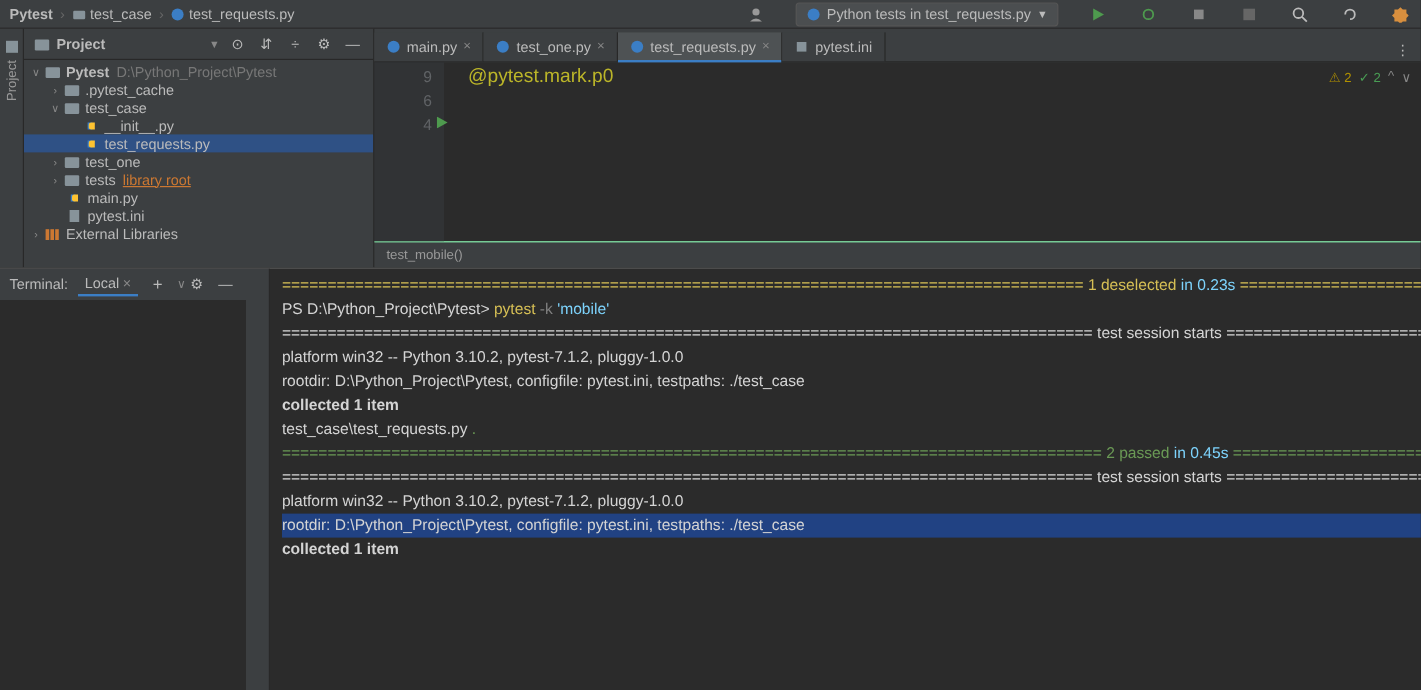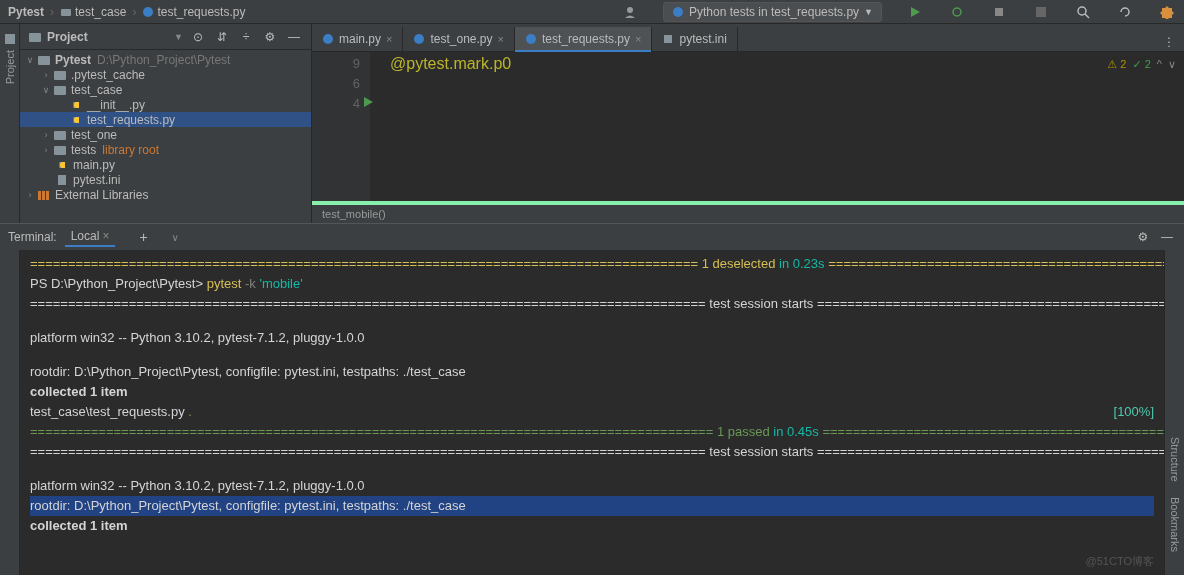--- a/index.html
+++ b/index.html
@@ -20,54 +20,54 @@
 .project-header { height:26px; display:flex; align-items:center; padding:0 8px; border-bottom:1px solid #282828; }
 .project-header-title { font-weight:bold; flex:1; }
 .header-icons { display:flex; gap:6px; }
 .tree { flex:1; overflow-y:auto; padding:2px 0; }
 .tree-row { display:flex; align-items:center; height:15px; padding-left:4px; cursor:pointer; }
 .tree-row.selected { background:#2f5185; }
 .tree-arrow { width:12px; font-size:9px; color:#888; text-align:center; }
 .tree-icon { width:16px; display:flex; justify-content:center; }
 .tree-label { margin-left:3px; white-space:nowrap; }
 .tree-path { color:#777; margin-left:6px; }
-.orange { color:#cc7832; }
+.orange { color:#cc7832;text-decoration:underline; }
 .editor-area { flex:1; display:flex; flex-direction:column; background:#2b2b2b; min-width:0; }
 .editor-tabs { height:28px; background:#3c3f41; display:flex; align-items:flex-end; border-bottom:1px solid #282828; }
 .tab { padding:5px 10px; display:flex; align-items:center; gap:5px; background:#3c3f41; border-right:1px solid #282828; cursor:pointer; position:relative; }
 .tab.active { background:#4e5254; }
 .tab.active::after { content:''; position:absolute; bottom:-1px; left:0; right:0; height:2px; background:#3b7ec5; }
 .tab-close { color:#888; font-size:11px; }
 .code-area { display:flex; flex:1; position:relative; }
 .gutter { width:58px; background:#313335; text-align:right; padding-right:10px; color:#606366; font-family:'Consolas',monospace; font-size:13px; line-height:20px; padding-top:2px; }
 .gutter-line { position:relative; }
 .gutter-play { position:absolute; right:-14px; top:3px; }
 .code { flex:1; font-family:'Consolas',monospace; font-size:16px; line-height:20px; padding:2px 0 0 20px; }
 .code-line { white-space:pre; }
 .kw { color:#cc7832; }
 .fn { color:#ffc66d; }
 .dec { color:#bbb529; }
 .fold { background:#3a3a3a; color:#888; padding:0 3px; border-radius:2px; }
 .indicators { position:absolute; top:6px; right:8px; font-size:11px; display:flex; gap:6px; }
 .ind-warn { color:#b09000; }
 .ind-ok { color:#499c54; }
-.breadcrumb-bar { height:22px; background:#3c3f41; padding:0 10px; display:flex; align-items:center; color:#999; font-size:11px; border-top:4px solid #86efac;}
-.terminal-panel { background:#2b2b2b; border-top:1px solid #555; display:flex; flex-direction:column; }
+.breadcrumb-bar { height:22px; background:#3c3f41; padding:0 10px; display:flex; align-items:center; color:#999; font-size:11px; border-top:1px solid #86efac;}
+.terminal-panel { background:#2b2b2b; border-top:1px solid #555; display:flex; flex-direction:row; }
 .terminal-header { height:26px; background:#3c3f41; display:flex; align-items:center; padding:0 8px; }
-.terminal-tabs { display:flex; align-items:center; gap:24px; margin-left:8px; }
+.terminal-tabs { display:flex; align-items:center; gap:12px; margin-left:8px; }
 .term-tab { padding:2px 6px; border-bottom:2px solid #3b7ec5; }
 .term-tab-close { color:#888; margin-left:3px; }
 .term-plus { font-size:14px; color:#bbb; }
 .terminal-body { flex:1; font-family:'Consolas',monospace; font-size:13px; line-height:20px; padding:4px 10px; overflow:hidden; position:relative; }
 .termline { white-space:pre; }
 .yellow { color:#d6bf55; }
 .green { color:#6a9955; }
-.teal { color:#14b8a6; }
+.teal { color:#7dd3fc; }
 .grey { color:#808080; }
-.white { color:#d4d4d4;margin-top:14px; }
+.white { color:#d4d4d4; }
 .highlight-line { background:#214283; display:inline-block; width:calc(100% - 0px); }
 .terminal-body .pct { float:right; color:#4ec9b0; }
 .right-rail { width:20px; background:#3c3f41; border-left:1px solid #282828; display:flex; flex-direction:column; align-items:center; padding-top:8px; justify-content:flex-end; padding-bottom:8px; }
 .right-rail-text { writing-mode:vertical-rl; font-size:11px; color:#999; margin-bottom:15px;}
 .terminal-header-right { margin-left:auto; display:flex; gap:6px; }
 .watermark { position:absolute; bottom:4px; right:10px; color:#555; font-size:11px; }
 svg { display:block; }
 .folder-svg { fill:#87939a; }
 </style>
 </head>
@@ -345,21 +345,21 @@
       <div class="termline"></div>
       <div class="termline"><span class="yellow">======================================================================================== </span><span class="yellow">1 deselected</span><span class="teal"> in 0.23s</span><span class="yellow"> =========================================================================================</span></div>
       <div class="termline"><span class="white">PS D:\Python_Project\Pytest&gt; </span><span class="yellow">pytest</span><span class="grey"> -k </span><span class="teal">'mobile'</span></div>
       <div class="termline"><span class="white">========================================================================================= </span><span class="white">test session starts</span><span class="white"> =========================================================================================</span></div>
       <div class="termline white">platform win32 -- Python 3.10.2, pytest-7.1.2, pluggy-1.0.0</div>
       <div class="termline white">rootdir: D:\Python_Project\Pytest, configfile: pytest.ini, testpaths: ./test_case</div>
       <div class="termline"><b class="white">collected 1 item</b></div>
       <div class="termline"></div>
       <div class="termline"><span class="white">test_case\test_requests.py </span><span class="green">.</span><span class="pct">[100%]</span></div>
       <div class="termline"></div>
-      <div class="termline"><span class="green">========================================================================================== </span><span class="green">1 passed</span><span class="teal"> in 0.45s</span><span class="green"> ==========================================================================================</span></div>
+      <div class="termline"><span class="green">========================================================================================== </span><span class="green">2 passed</span><span class="teal"> in 0.45s</span><span class="green"> ==========================================================================================</span></div>
       <div class="termline"><span class="white">========================================================================================= </span><span class="white">test session starts</span><span class="white"> =========================================================================================</span></div>
       <div class="termline white">platform win32 -- Python 3.10.2, pytest-7.1.2, pluggy-1.0.0</div>
       <div class="termline"><span class="highlight-line"><span class="white">rootdir: D:\Python_Project\Pytest, configfile: pytest.ini, testpaths: ./test_case</span></span></div>
       <div class="termline"><b class="white">collected 1 item</b></div>
       <span class="watermark">@51CTO博客</span>
     </div>
     <div class="right-rail">
       <span class="right-rail-text">Structure</span>
       <span class="right-rail-text">Bookmarks</span>
     </div>

